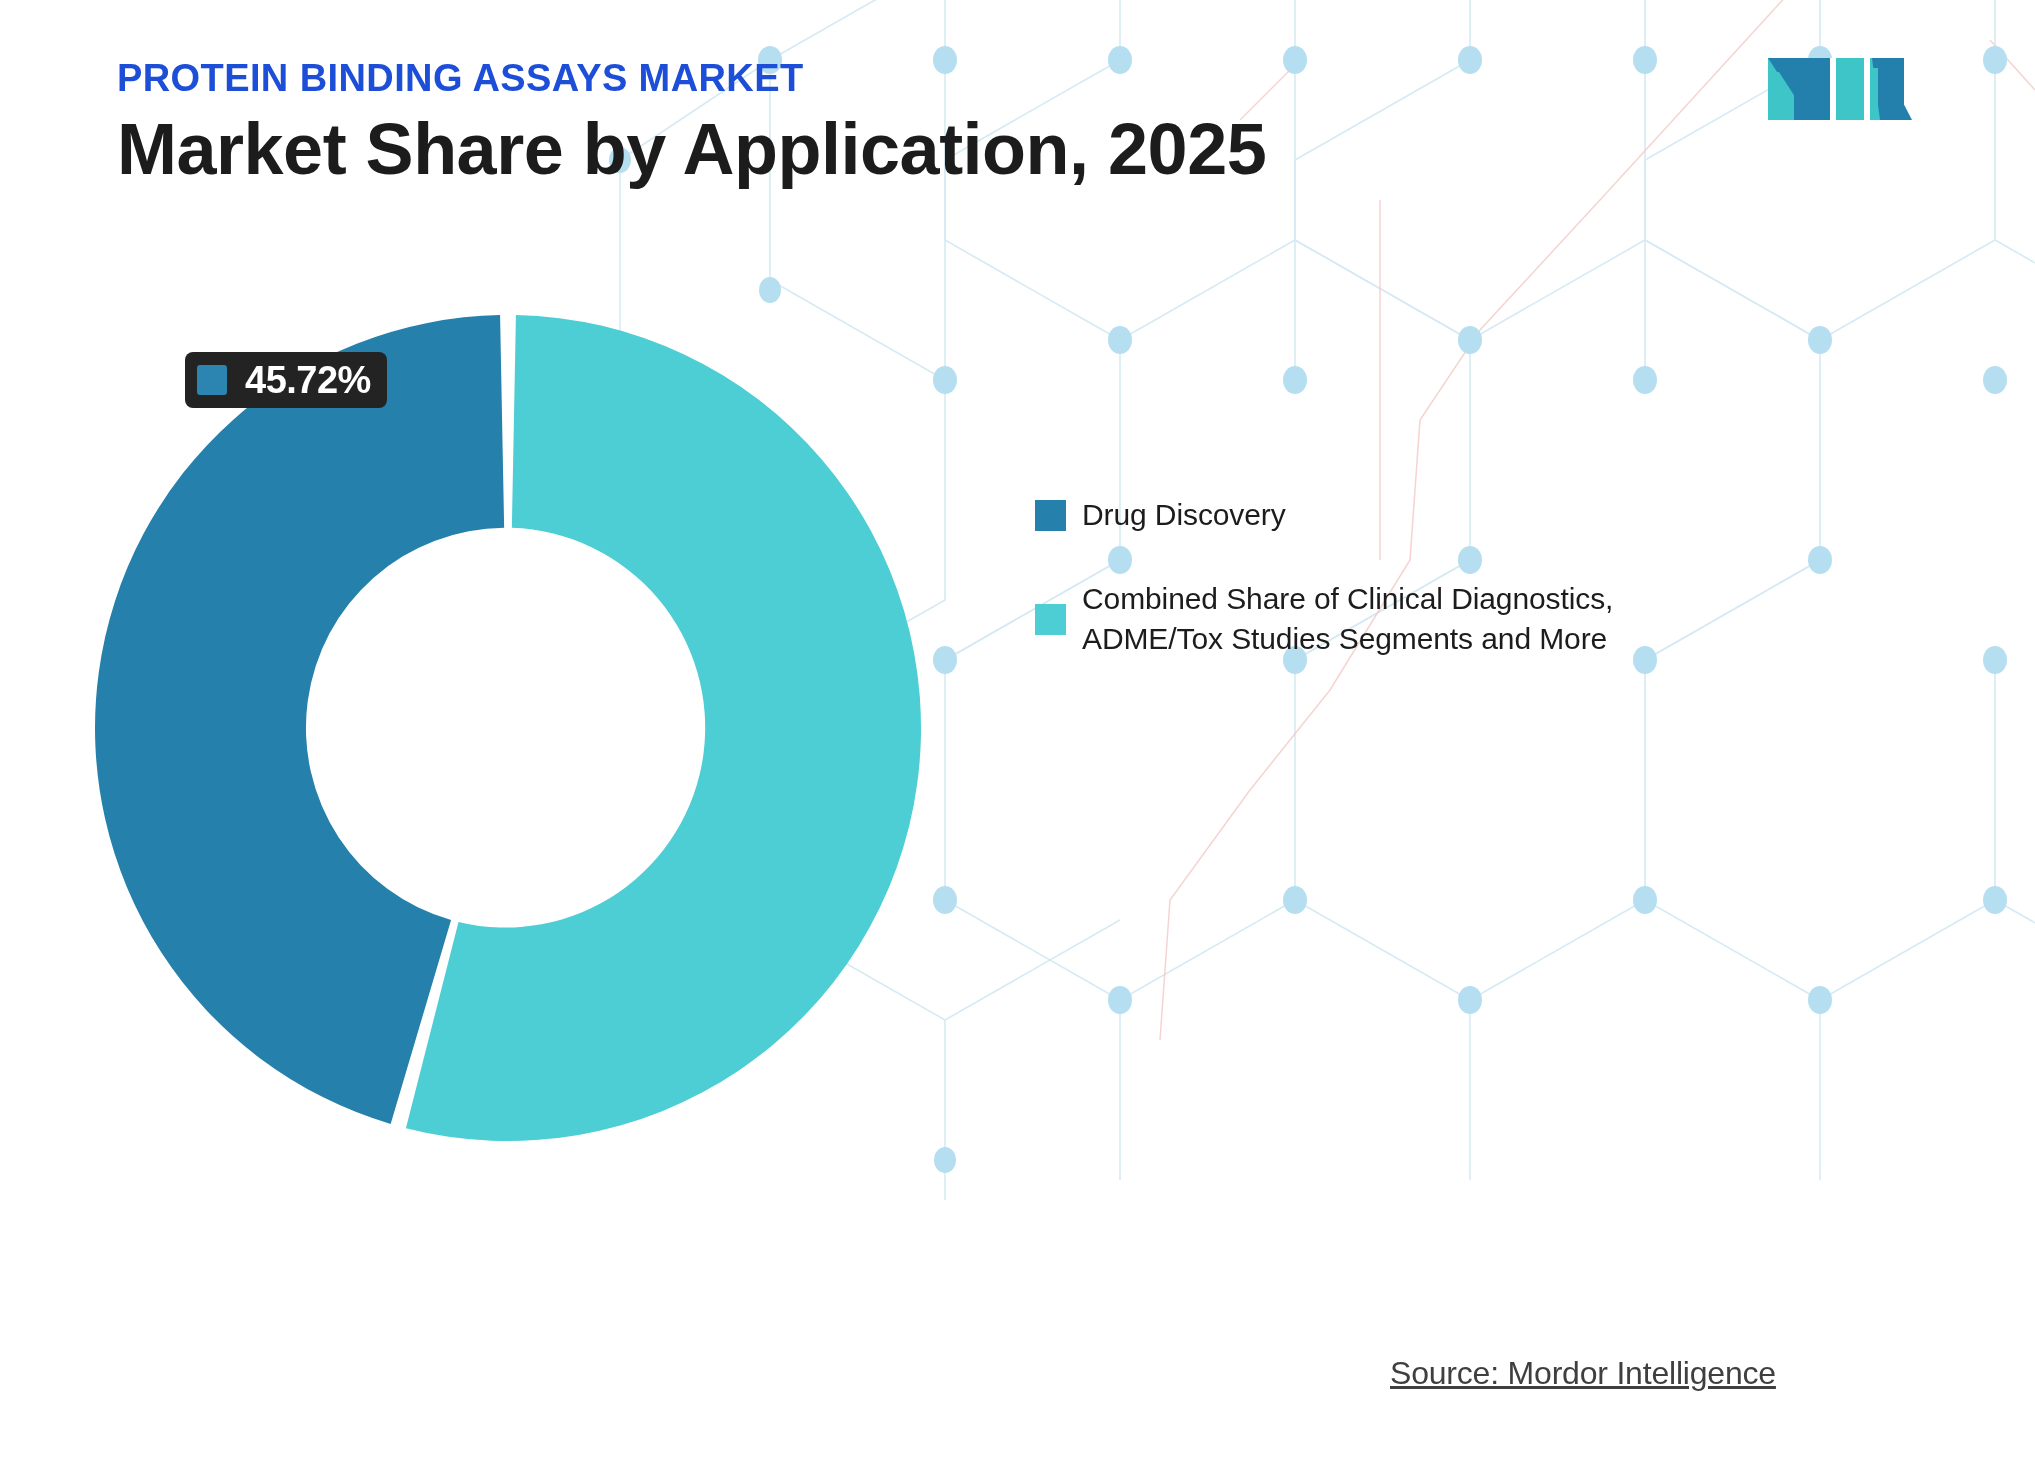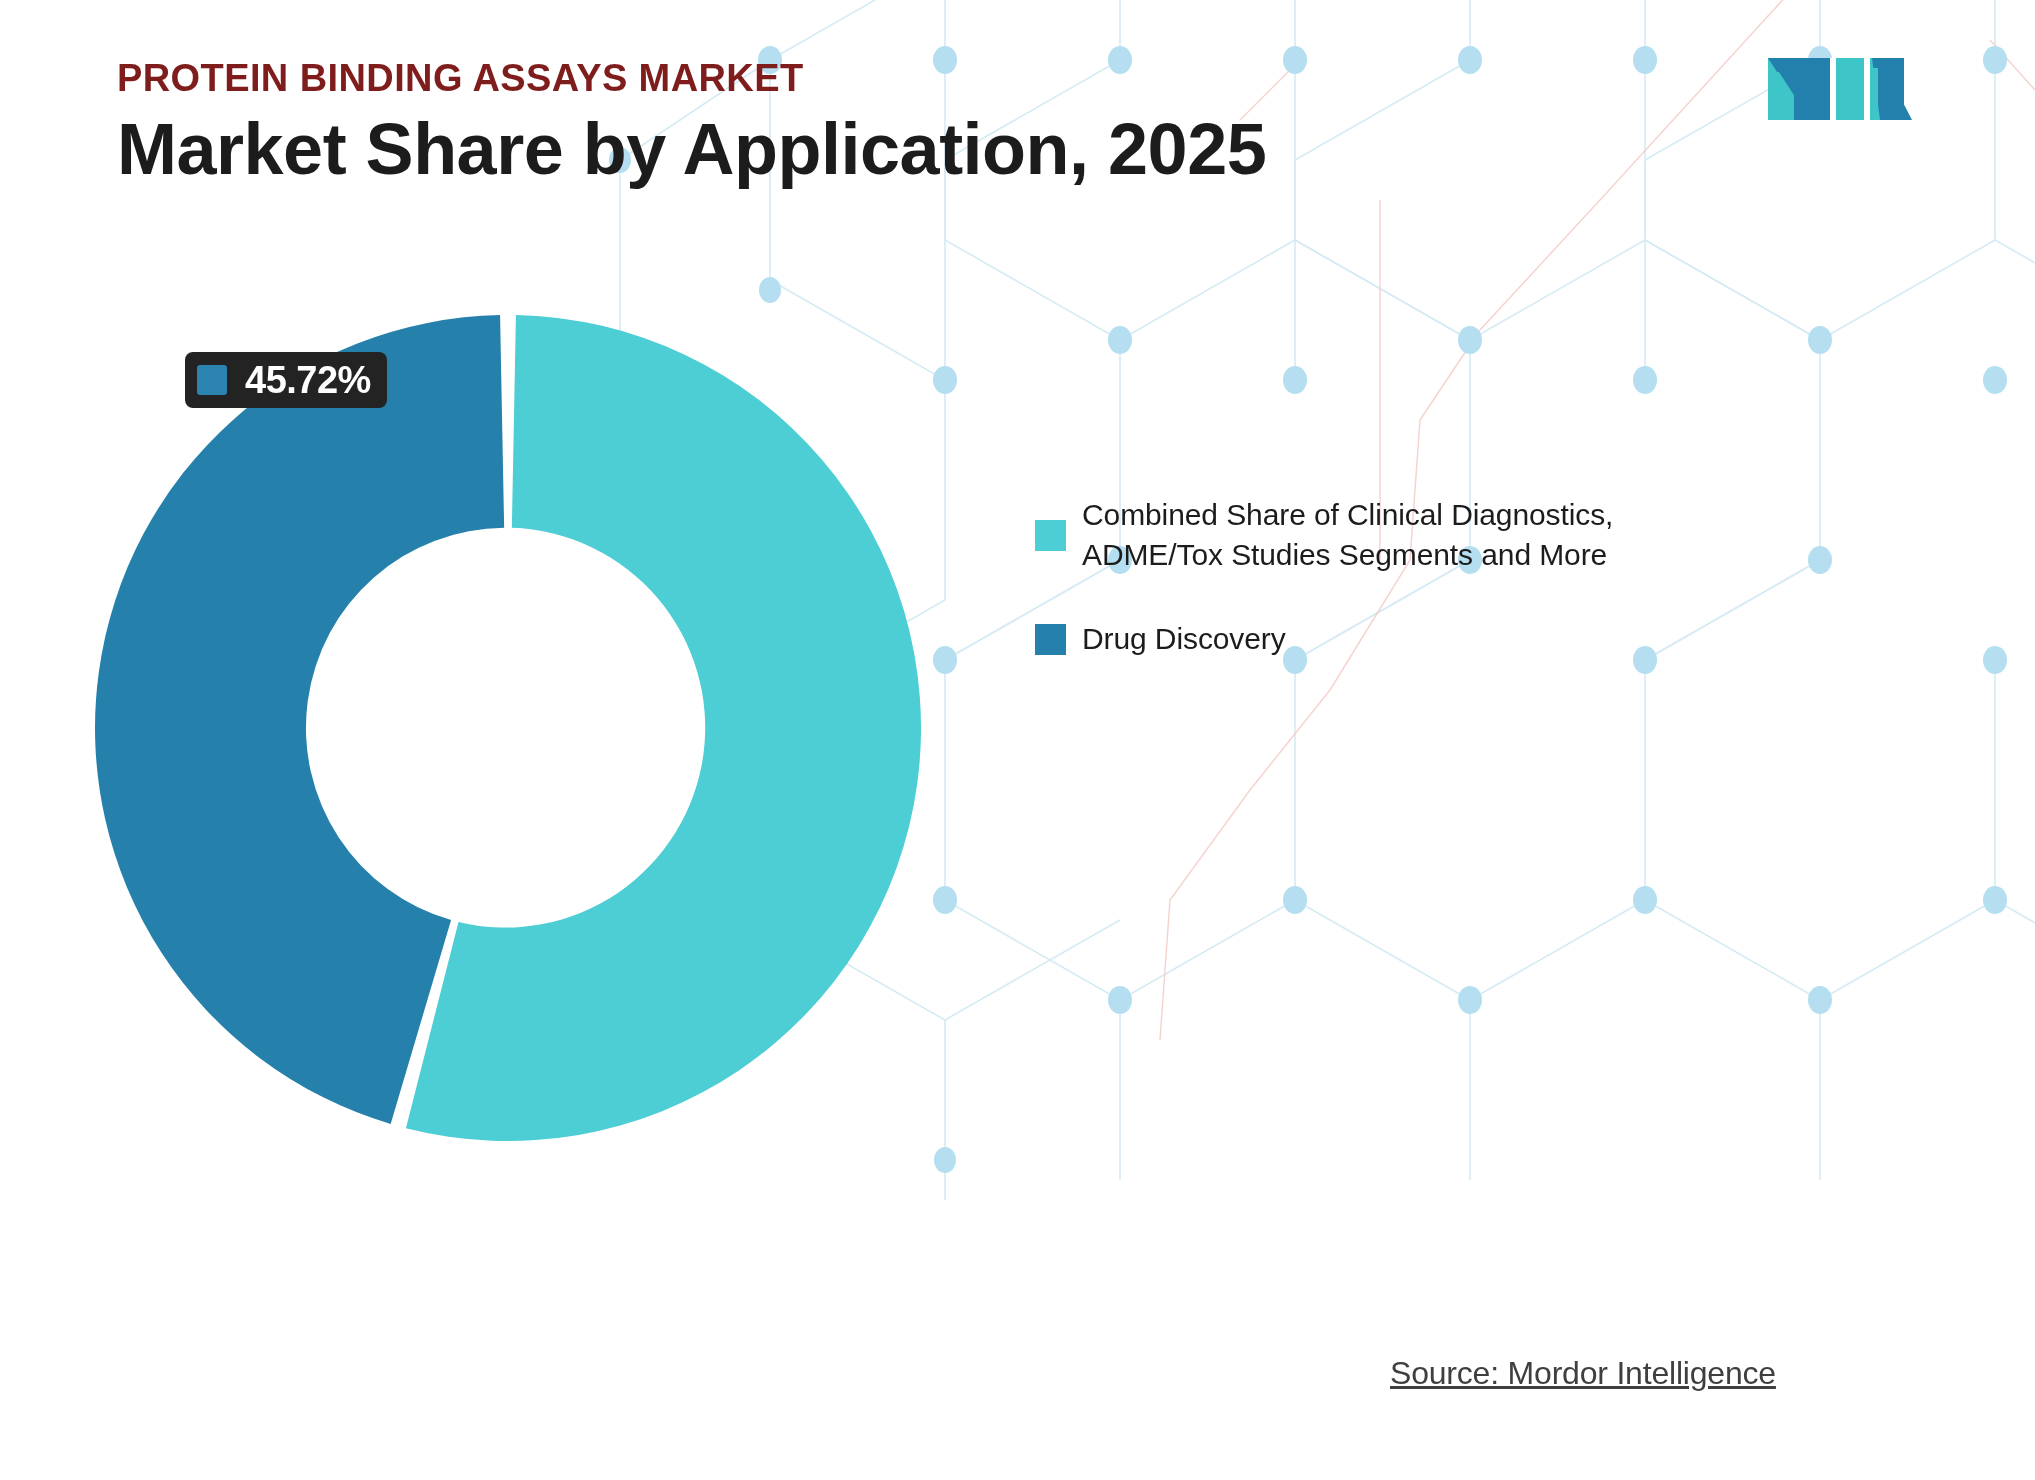--- a/index.html
+++ b/index.html
@@ -37,21 +37,21 @@
   #header {
     position: absolute;
     left: 117px;
     top: 58px;
     width: 1200px;
   }
   #eyebrow-title {
     font-size: 38px;
     font-weight: bold;
     letter-spacing: 0.4px;
-    color: #7f1d1d;
+    color: #1d4ed8;
     line-height: 1.06;
     white-space: nowrap;
   }
   #main-title {
     font-size: 72px;
     font-weight: bold;
     color: #1c1c1c;
     letter-spacing: -0.5px;
     line-height: 1.15;
     margin-top: 10px;
@@ -260,24 +260,24 @@
     </svg>
   </div>
 
   <div id="data-label">
     <span class="swatch"></span>
     <span class="value">45.72%</span>
   </div>
 
   <div id="legend">
     <div class="legend-row">
+      <span class="legend-swatch" style="background:#2581ab"></span>
+      <span class="legend-label">Drug Discovery</span>
+    </div>
+    <div class="legend-row">
       <span class="legend-swatch" style="background:#4dcdd4"></span>
       <span class="legend-label" style="max-width:560px">Combined Share of Clinical Diagnostics, ADME/Tox Studies Segments and More</span>
     </div>
-    <div class="legend-row">
-      <span class="legend-swatch" style="background:#2581ab"></span>
-      <span class="legend-label">Drug Discovery</span>
-    </div>
   </div>
 
   <div id="source-note">Source: Mordor Intelligence</div>
 
 </div>
 
 </body></html>

